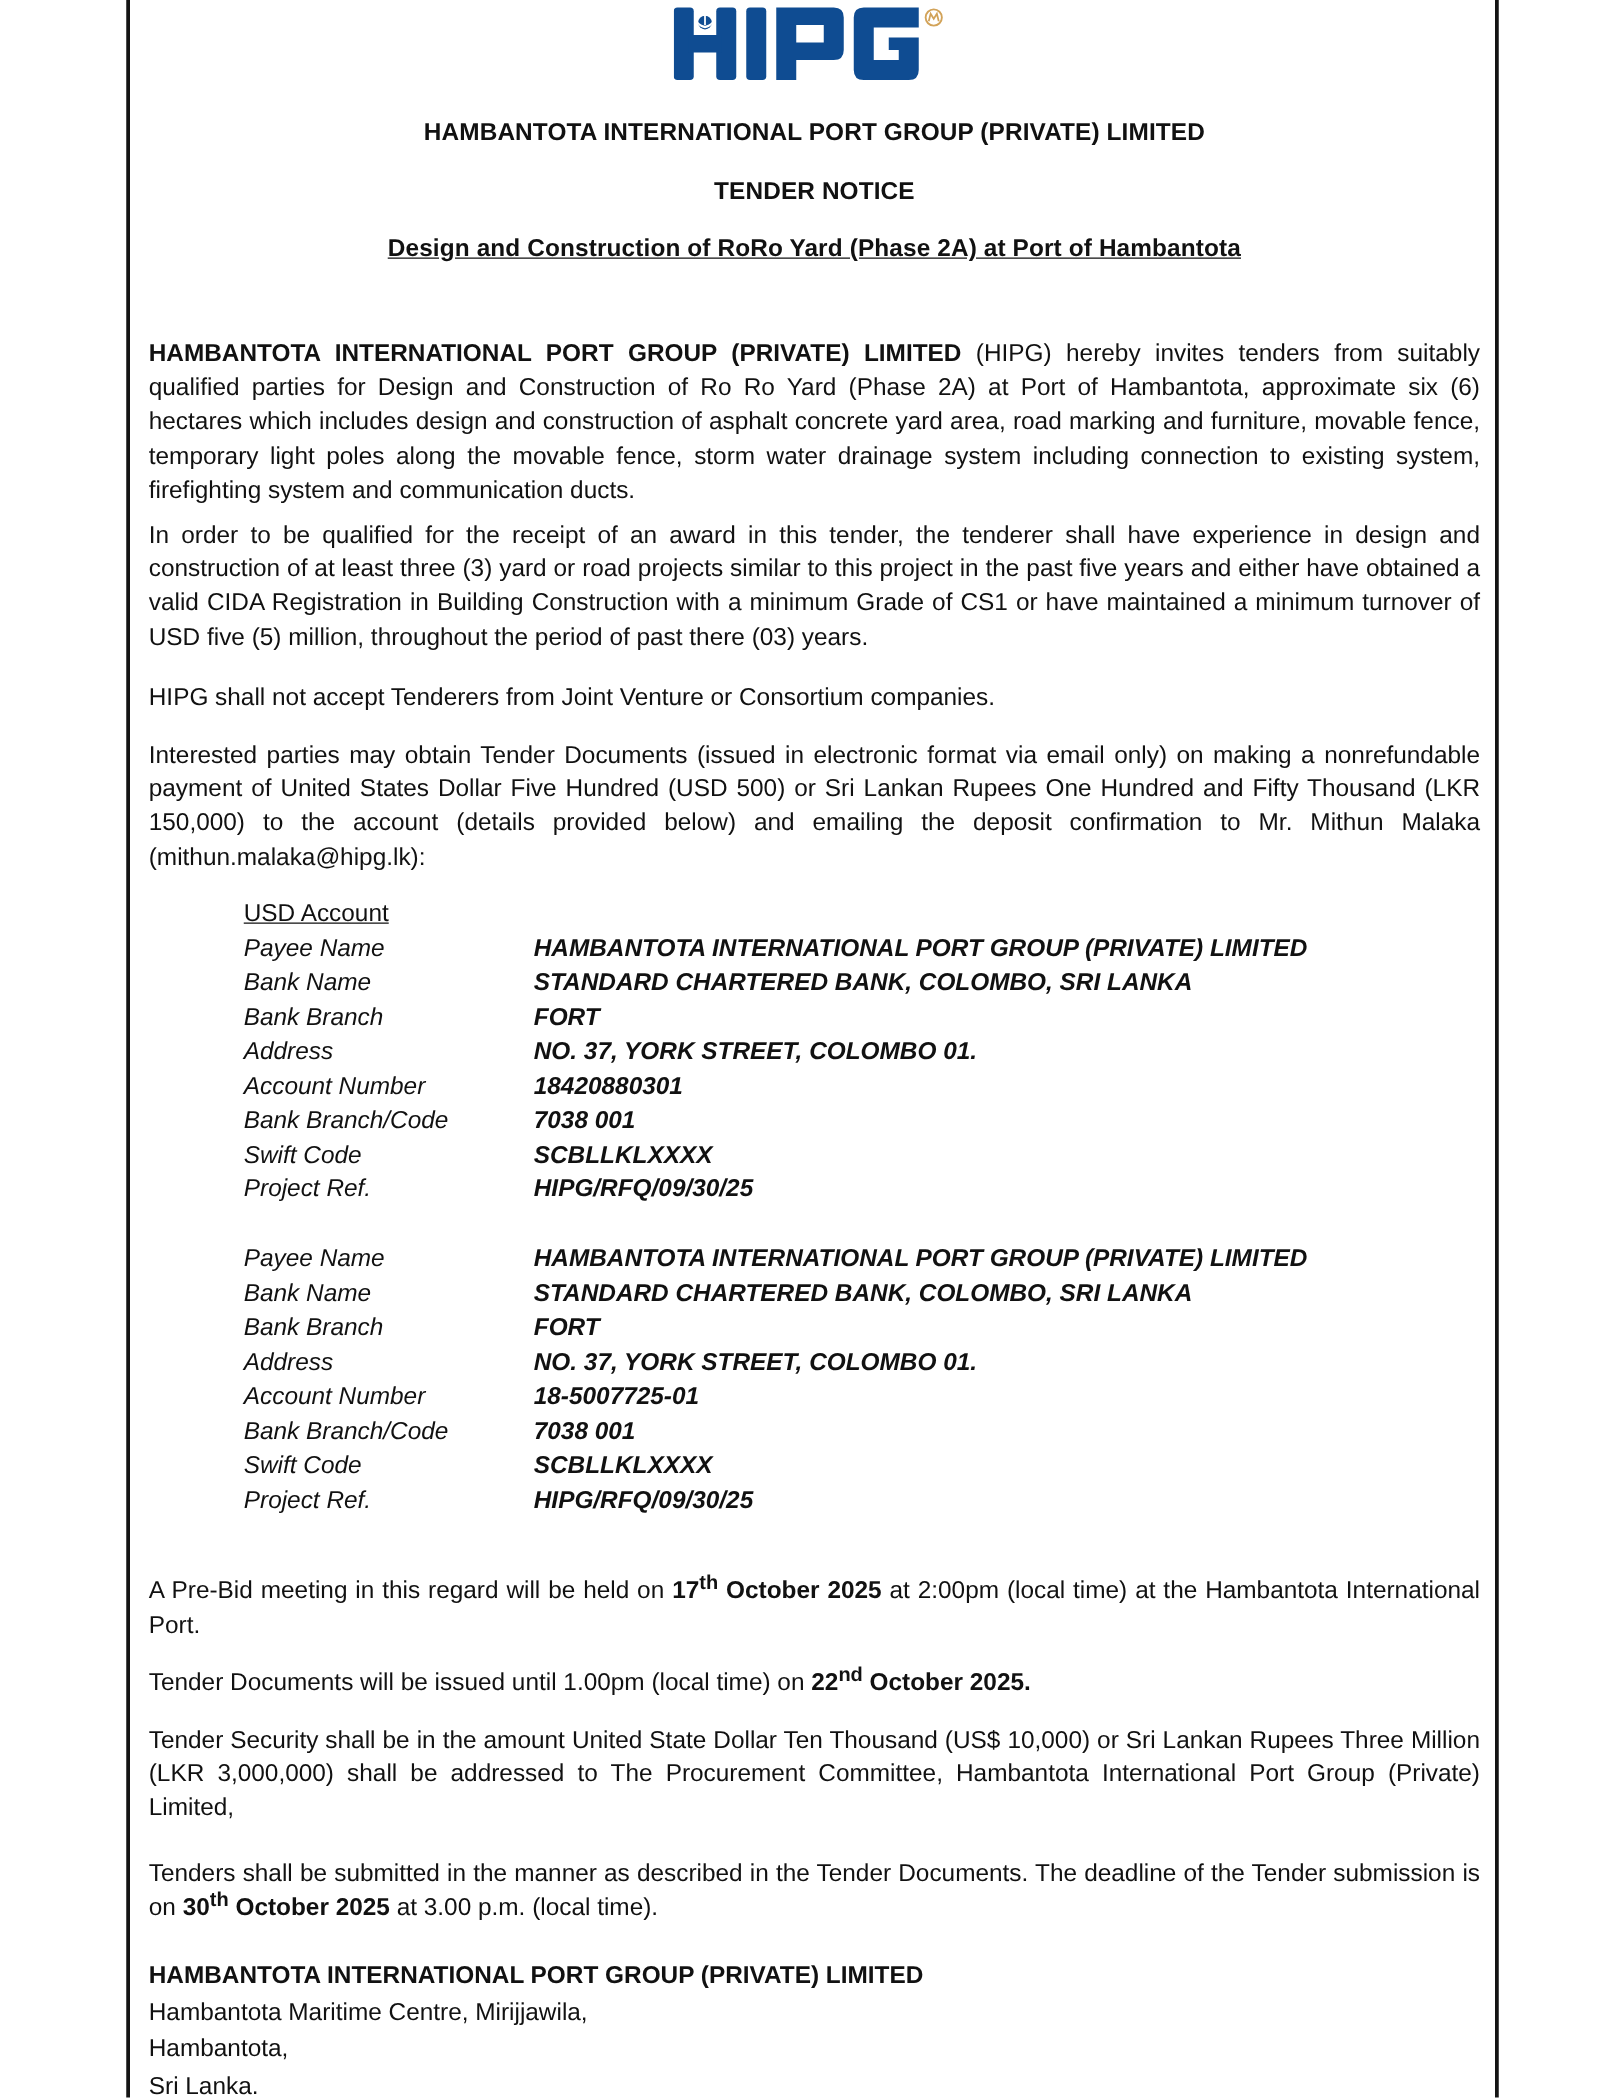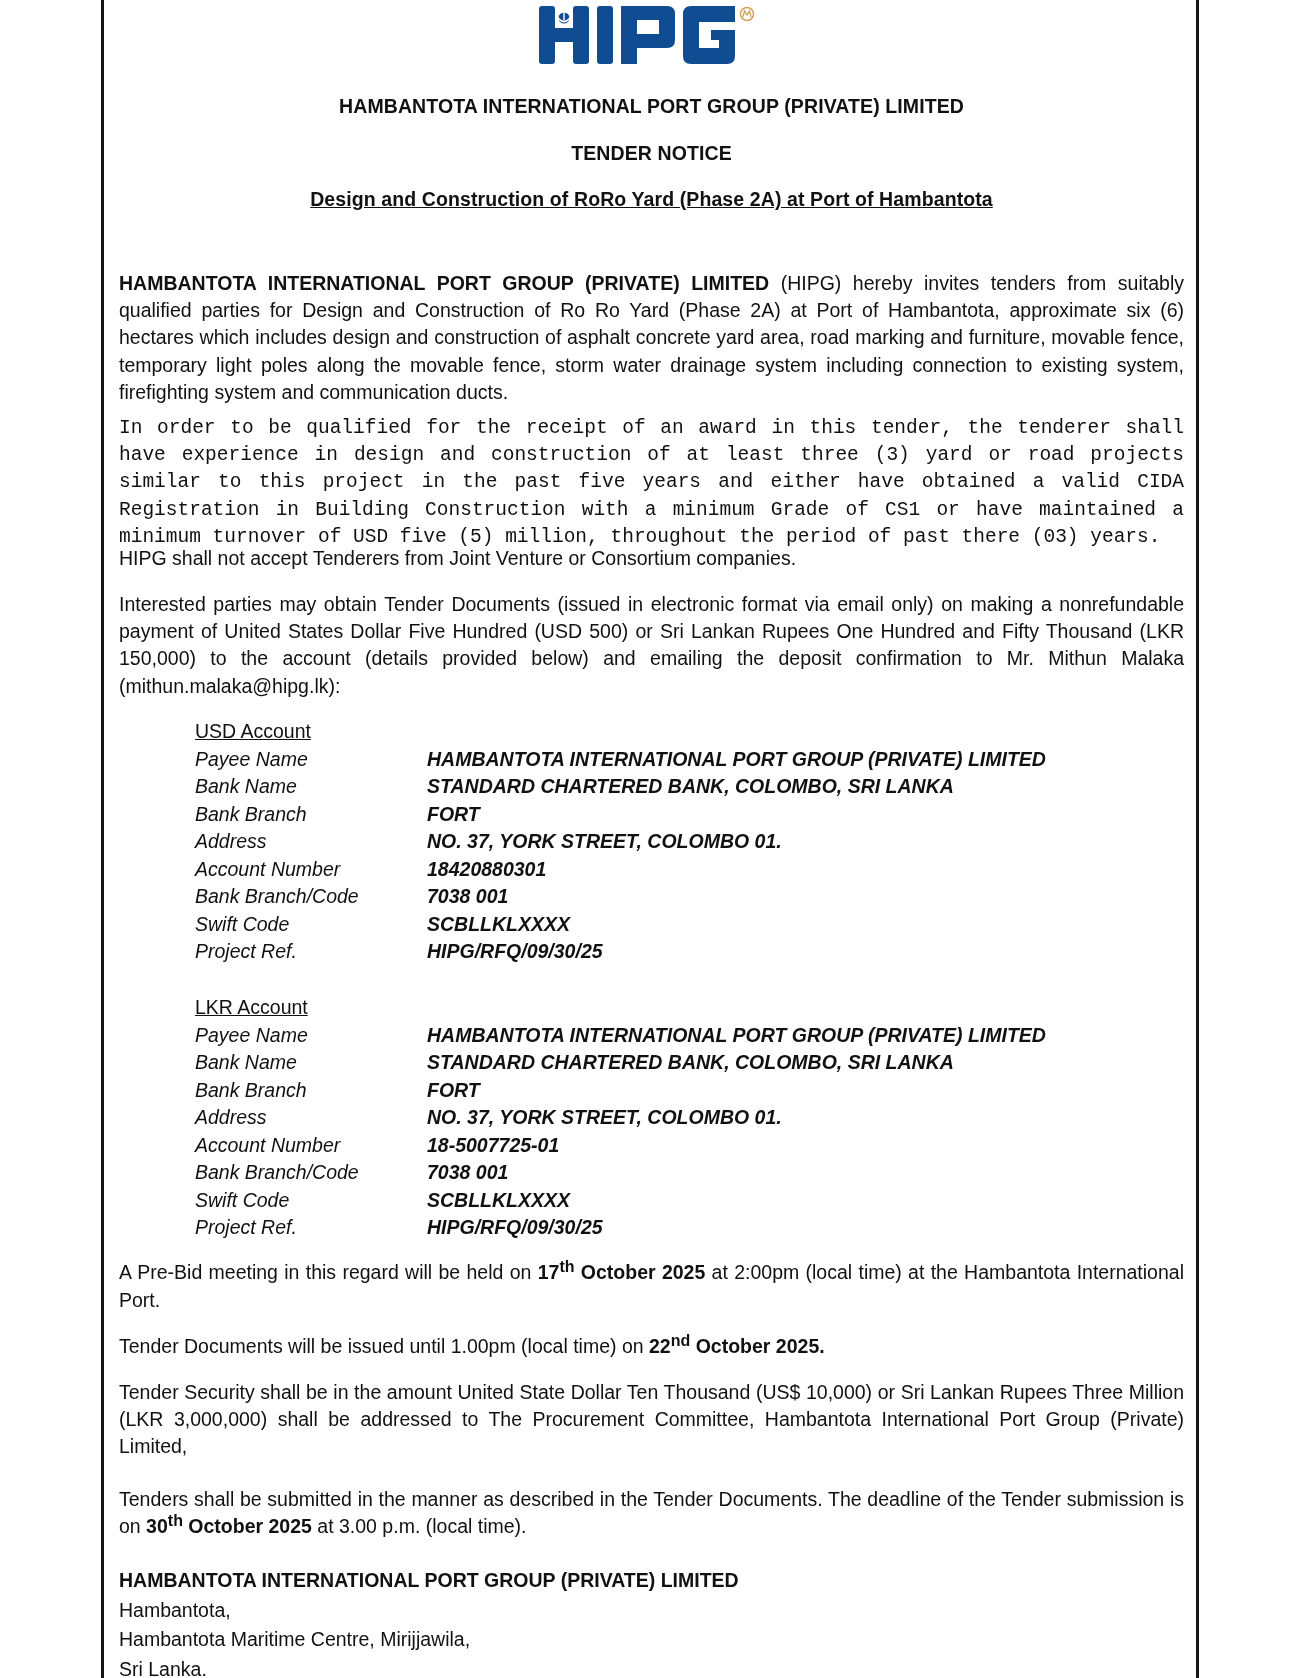--- a/index.html
+++ b/index.html
@@ -54,21 +54,21 @@
     .para {
       position: absolute;
       left: 0;
       width: 1065px;
       font-size: 19.5px;
       line-height: 27.2px;
       text-align: justify;
       margin: 0;
     }
     .p1 { top: 259px; margin-top: 11px; }
-    .p2 { top: 415px; font-family: Liberation Mono, monospace; }
+    .p2 { top: 415px; }
     .p3 { top: 545px; }
     .p4 { top: 591px; }
     .p5 { top: 1259px; }
     .p6 { top: 1333px; }
     .p7 { top: 1379px; }
     .p8 { top: 1486px; }
     .para b { font-weight: bold; }
     .para sup {
       font-size: 16px;
       font-weight: bold;
@@ -190,21 +190,20 @@
         <span class="acc-label">Swift Code</span>
         <span class="acc-value">SCBLLKLXXXX</span>
       </div>
     <div class="acc-row">
         <span class="acc-label">Project Ref.</span>
         <span class="acc-value">HIPG/RFQ/09/30/25</span>
       </div>
   </div>
 
   <div class="account acc-lkr">
-    <div class="acc-heading">LKR Account</div>
     <div class="acc-row">
         <span class="acc-label">Payee Name</span>
         <span class="acc-value">HAMBANTOTA INTERNATIONAL PORT GROUP (PRIVATE) LIMITED</span>
       </div>
     <div class="acc-row">
         <span class="acc-label">Bank Name</span>
         <span class="acc-value">STANDARD CHARTERED BANK, COLOMBO, SRI LANKA</span>
       </div>
     <div class="acc-row">
         <span class="acc-label">Bank Branch</span>
@@ -235,18 +234,18 @@
   <p class="para p5"><span>A Pre-Bid meeting in this regard will be held on </span><b><span>17</span><sup>th</sup><span> October 2025</span></b><span> at 2:00pm (local time) at the Hambantota International Port.</span></p>
 
   <p class="para p6"><span>Tender Documents will be issued until 1.00pm (local time) on </span><b><span>22</span><sup>nd</sup><span> October 2025.</span></b></p>
 
   <p class="para p7">Tender Security shall be in the amount United State Dollar Ten Thousand (US$ 10,000) or Sri Lankan Rupees Three Million (LKR 3,000,000) shall be addressed to The Procurement Committee, Hambantota International Port Group (Private) Limited,</p>
 
   <p class="para p8"><span>Tenders shall be submitted in the manner as described in the Tender Documents.  The deadline of the Tender submission is on </span><b><span>30</span><sup>th</sup><span> October 2025</span></b><span> at 3.00 p.m. (local time).</span></p>
 
   <div class="sign">
     <div class="org">HAMBANTOTA INTERNATIONAL PORT GROUP (PRIVATE) LIMITED</div>
+    <div>Hambantota Maritime Centre, Mirijjawila,</div>
     <div>Hambantota,</div>
-    <div>Hambantota Maritime Centre, Mirijjawila,</div>
     <div>Sri Lanka.</div>
   </div>
 
 </div>
 
 </body></html>

